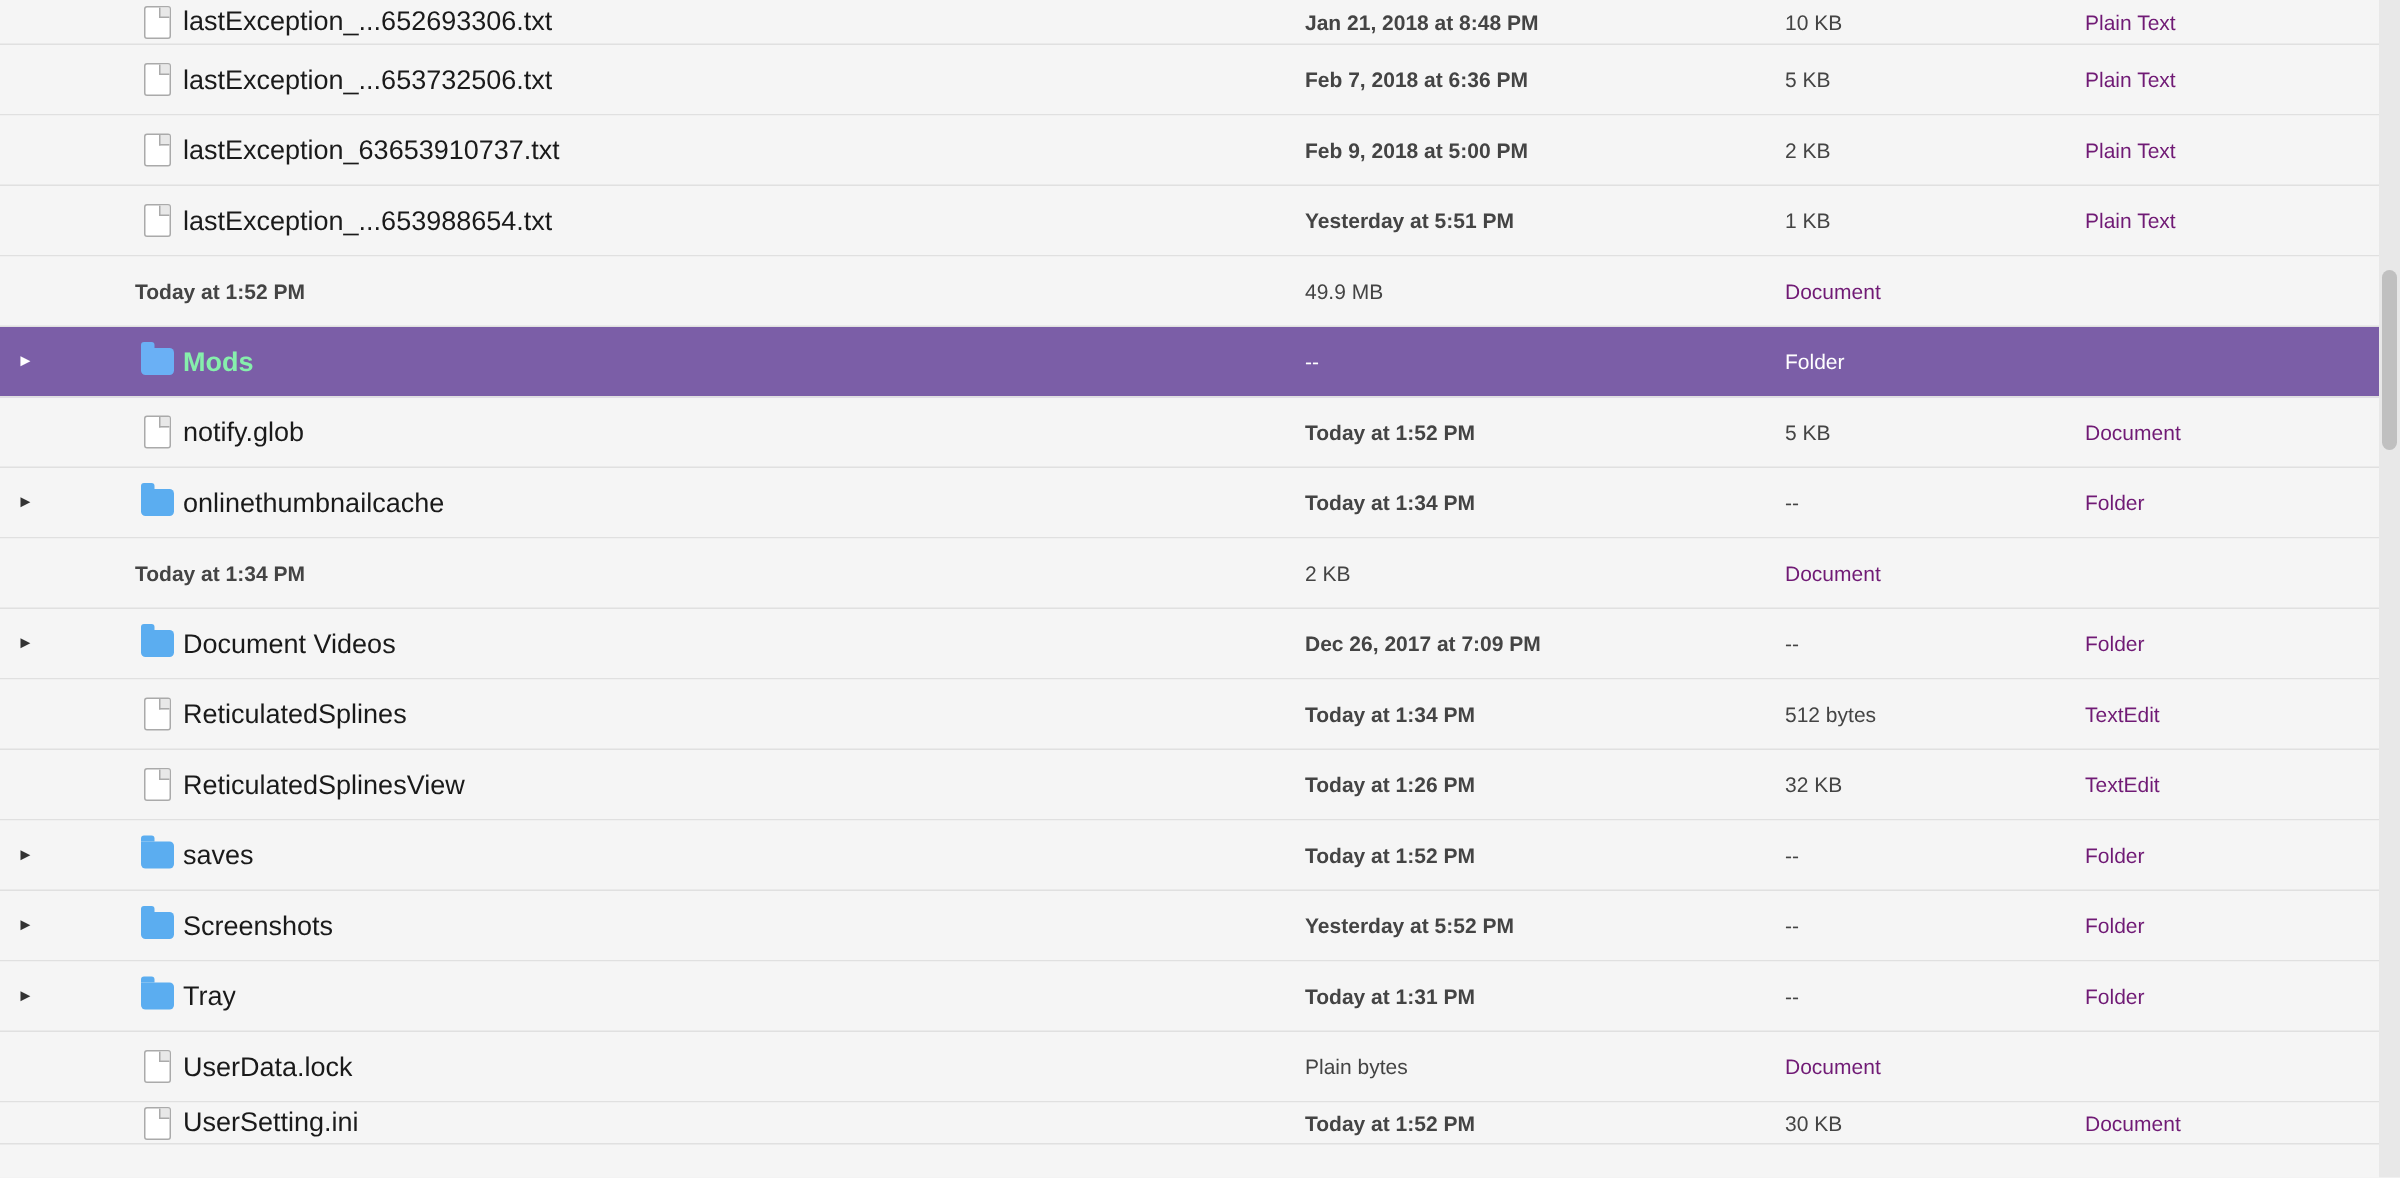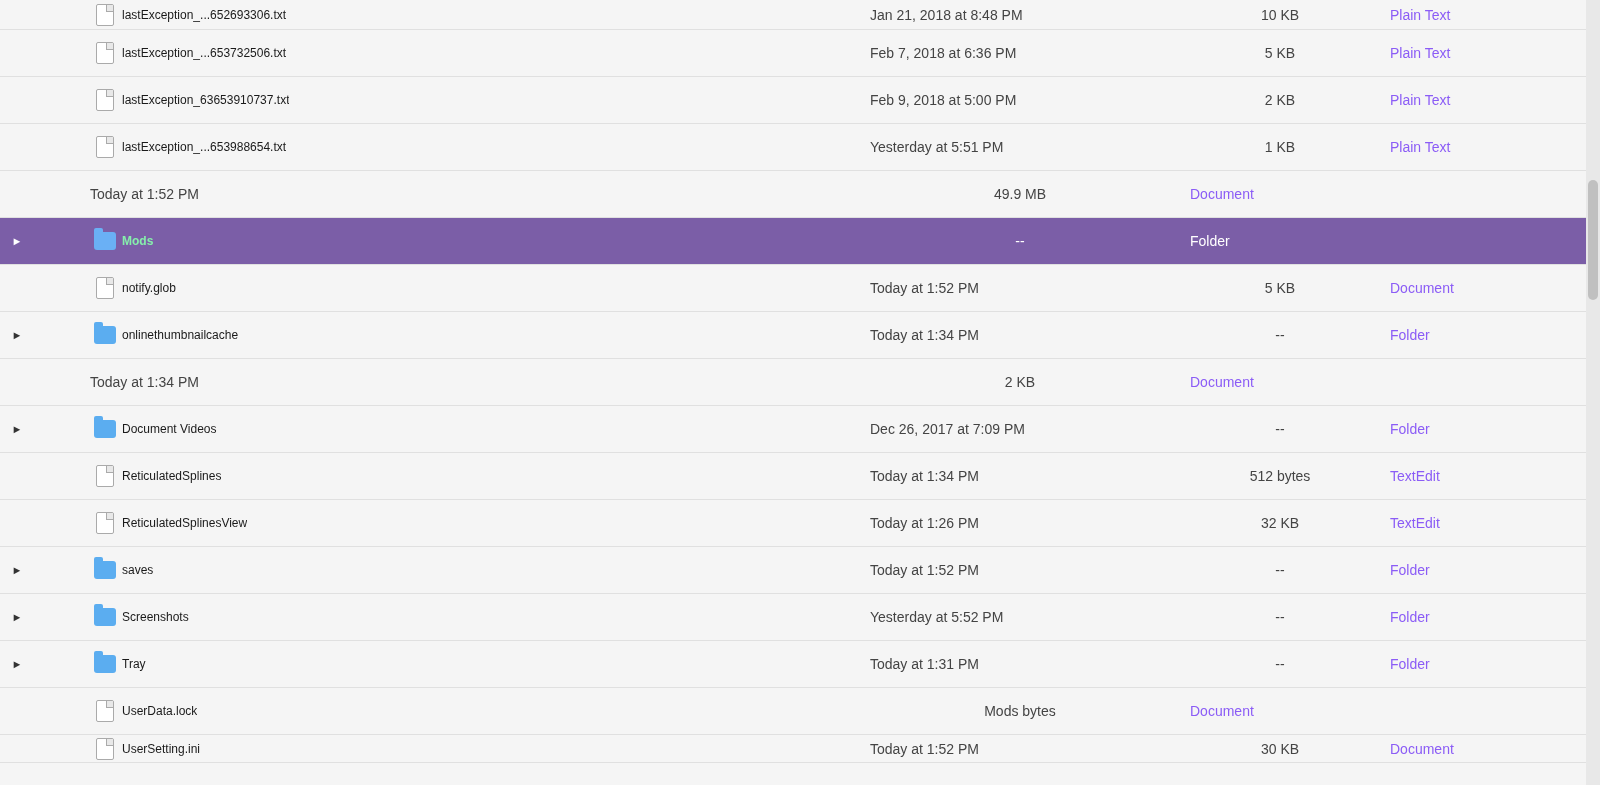--- a/index.html
+++ b/index.html
@@ -120,52 +120,53 @@
 
     .file-row.selected .folder-icon {
       background: #6ab0f5;
     }
 
     .file-row.selected .folder-icon::before {
       background: #6ab0f5;
     }
 
     .file-name {
-      font-size: 12px;
+      font-size: 18px;
       color: #1a1a1a;
       white-space: nowrap;
       overflow: hidden;
       text-overflow: ellipsis;
       display: flex;
       align-items: center;
       gap: 8px;
     }
 
     .file-row.selected .file-name {
       color: #86efac;
       font-weight: 600;
     }
 
     .file-date {
       font-size: 14px;
       color: #444;
       white-space: nowrap;
+      font-weight: bold;
     }
 
     .file-size {
       font-size: 14px;
       color: #444;
-      text-align: center;
+      text-align: left;
       padding-right: 20px;
       white-space: nowrap;
     }
 
     .file-type {
       font-size: 14px;
-      color: #8b5cf6;
+      color: #701a75;
       white-space: nowrap;
     }
 
     .scrollbar {
       position: absolute;
       right: 0;
       top: 0;
       width: 14px;
       height: 785px;
       background: #e8e8e8;
@@ -393,21 +394,21 @@
       <div class="file-row">
         <div class="row-expander">
           <div style="width: 14px;"></div>
         </div>
         <div class="name-col">
           <div class="file-icon">
             <div class="doc-icon"></div>
           </div>
           <span class="file-name">UserData.lock</span>
         </div>
-        <div class="file-size">Mods bytes</div>
+        <div class="file-size">Plain bytes</div>
         <div class="file-type">Document</div>
       </div>
       <div class="file-row" style="height: 28px; overflow: hidden;">
         <div class="row-expander">
           <div style="width: 14px;"></div>
         </div>
         <div class="name-col">
           <div class="file-icon">
             <div class="doc-icon"></div>
           </div>

